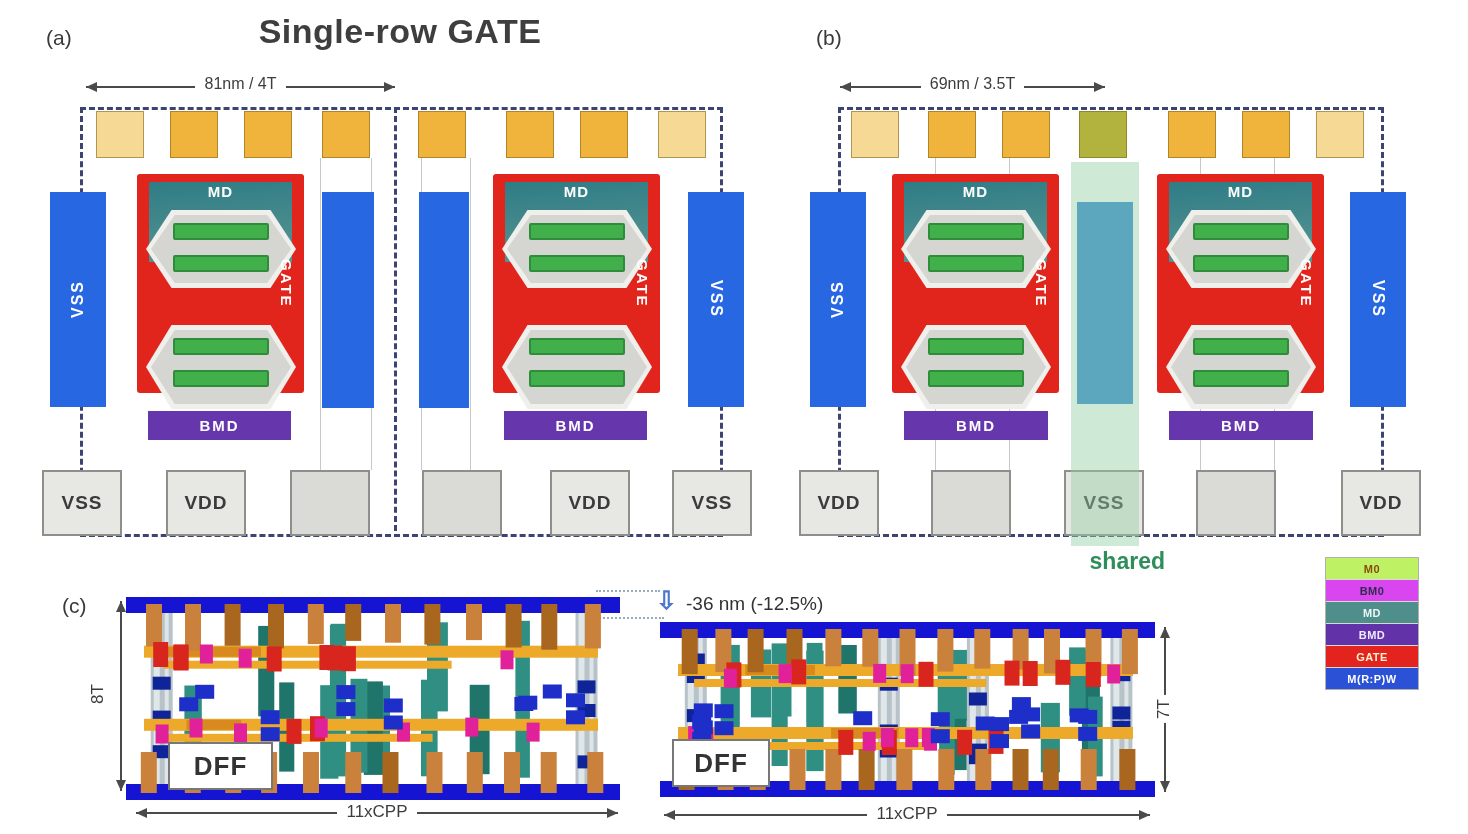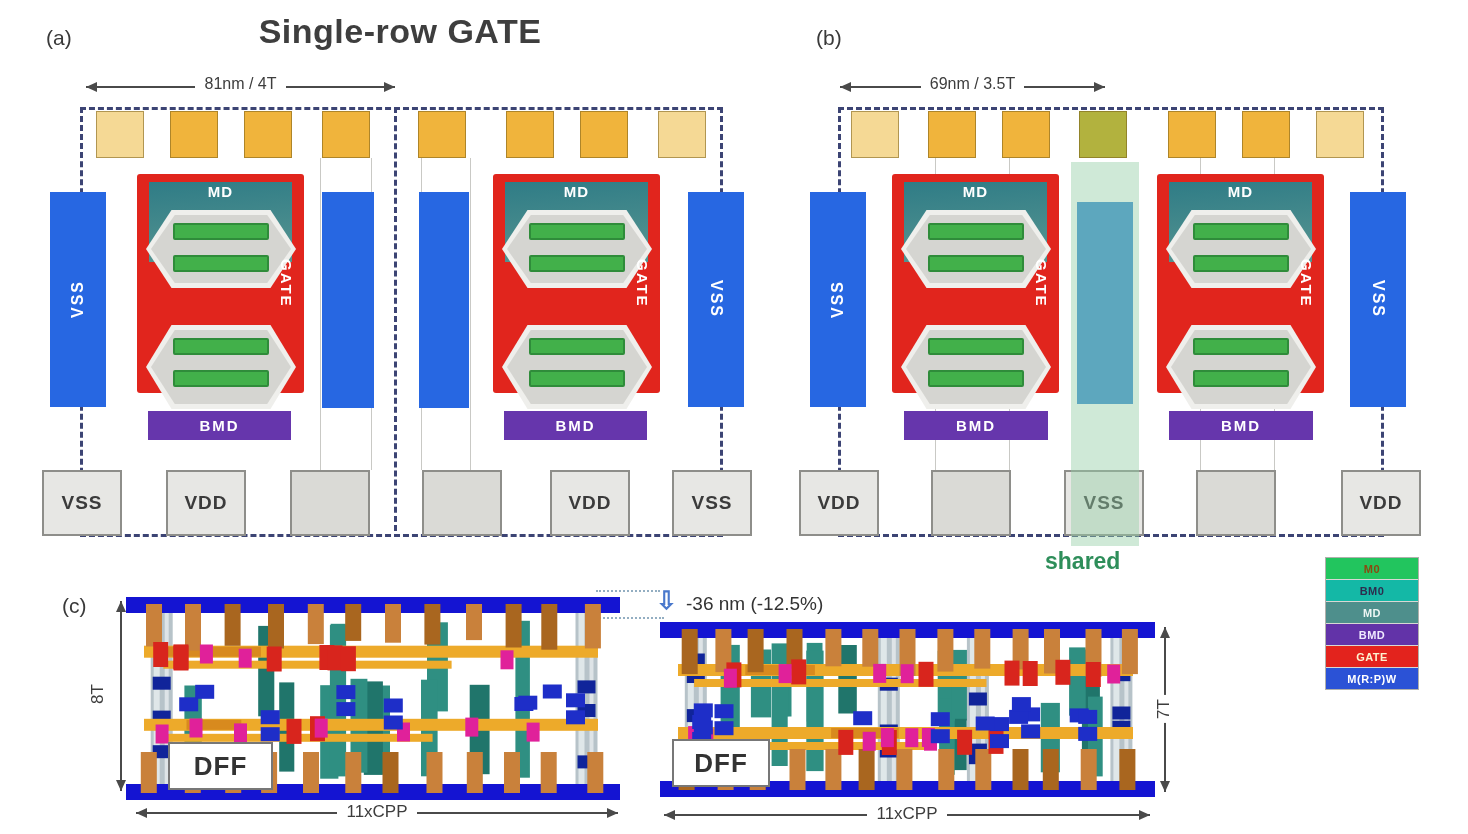--- a/index.html
+++ b/index.html
@@ -51,21 +51,21 @@
   .gate-label{position:absolute;right:5px;top:0;height:100%;width:26px;display:flex;align-items:center;justify-content:center;
      writing-mode:vertical-rl;color:#fff;font-weight:bold;font-size:15px;letter-spacing:2px}
 
   .bmd{position:absolute;background:var(--bmd);z-index:2;display:flex;align-items:center;justify-content:center;
      color:#fff;font-weight:bold;font-size:15px;letter-spacing:2px}
   .pbox{position:absolute;width:80px;height:66px;background:var(--box);border:2px solid #8e8e8a;box-sizing:border-box;
      display:flex;align-items:center;justify-content:center;font-weight:bold;font-size:19px;color:#3b3b3b;letter-spacing:1px;z-index:2}
   .pbox.blank{background:var(--box-blank)}
 
   .shared-overlay{position:absolute;background:var(--overlay);z-index:5}
-  .shared-label{position:absolute;text-align:left;font-weight:bold;font-size:23px;color:var(--shared-text);z-index:6}
+  .shared-label{position:absolute;text-align:right;font-weight:bold;font-size:23px;color:var(--shared-text);z-index:6}
 
   #legend{position:absolute;left:1325px;top:557px;width:92px;border:1px solid #b0b0ac;background:#fff;z-index:2}
   .leg-row{height:21px;display:flex;align-items:center;justify-content:center;font-size:11px;font-weight:bold;
      letter-spacing:.5px;border-bottom:1px solid #d8d8d4}
   .leg-row:last-child{border-bottom:none}
 
   .dff-wrap{position:absolute;z-index:2}
   .dff-wrap svg{position:absolute;left:0;top:0}
   .dff-box{position:absolute;background:#fff;border:2px solid #777;box-sizing:border-box;display:flex;align-items:center;
      justify-content:center;font-size:26px;font-weight:bold;color:#333;letter-spacing:1px;z-index:3}
@@ -114,22 +114,22 @@
   </div>
   <div class="rail shared-rail" style="left:1077px;top:202px;width:56px;height:202px"></div>
   <div class="rail" style="left:1350px;top:192px;width:56px;height:215px">
     <span class="vss-txt">VSS</span>
   </div>
 
   <div class="shared-overlay" style="left:1071px;top:162px;width:68px;height:384px"></div>
   <div class="shared-label" style="left:1045px;top:548px;width:120px">shared</div>
 
   <div id="legend">
-      <div class="leg-row" style="background: #22c55e; color: rgb(138, 74, 16);">M0</div>
-      <div class="leg-row" style="background: #14b8a6; color: rgb(45, 45, 78);">BM0</div>
+      <div class="leg-row" style="background: #bef264; color: rgb(138, 74, 16);">M0</div>
+      <div class="leg-row" style="background: #d946ef; color: rgb(45, 45, 78);">BM0</div>
       <div class="leg-row" style="background: rgb(78, 143, 140); color: rgb(238, 246, 244);">MD</div>
       <div class="leg-row" style="background: rgb(98, 51, 168); color: rgb(240, 234, 255);">BMD</div>
       <div class="leg-row" style="background: rgb(227, 35, 29); color: rgb(253, 243, 208);">GATE</div>
       <div class="leg-row" style="background: rgb(43, 82, 214); color: rgb(255, 255, 255);">M(R:P)W</div>
     </div>
 
   <div class="plabel" style="left:62px;top:594px">(c)</div>
 
   <div class="dotted" style="left:596px;top:590px;width:64px"></div>
   <div class="dotted" style="left:596px;top:617px;width:68px"></div>

